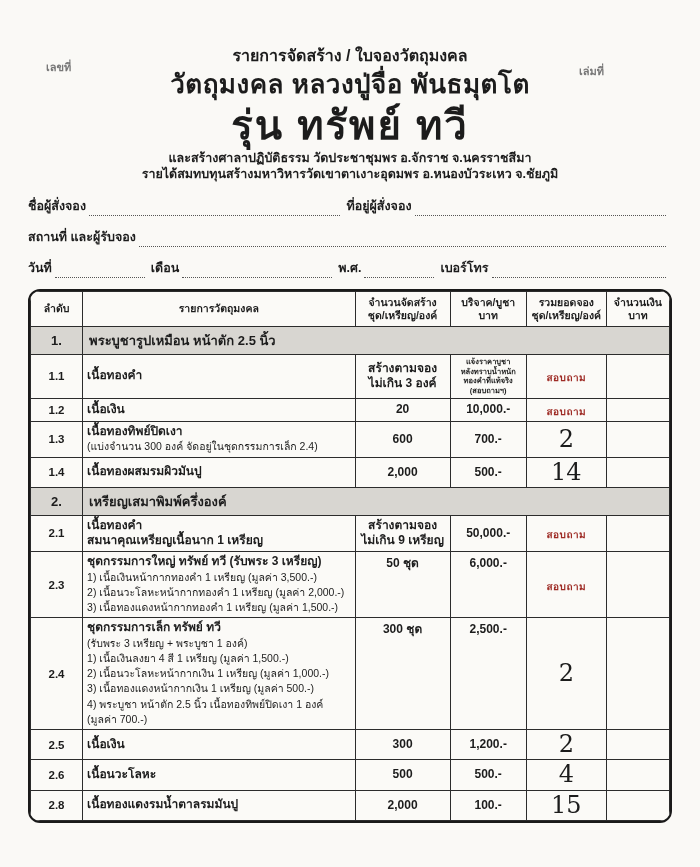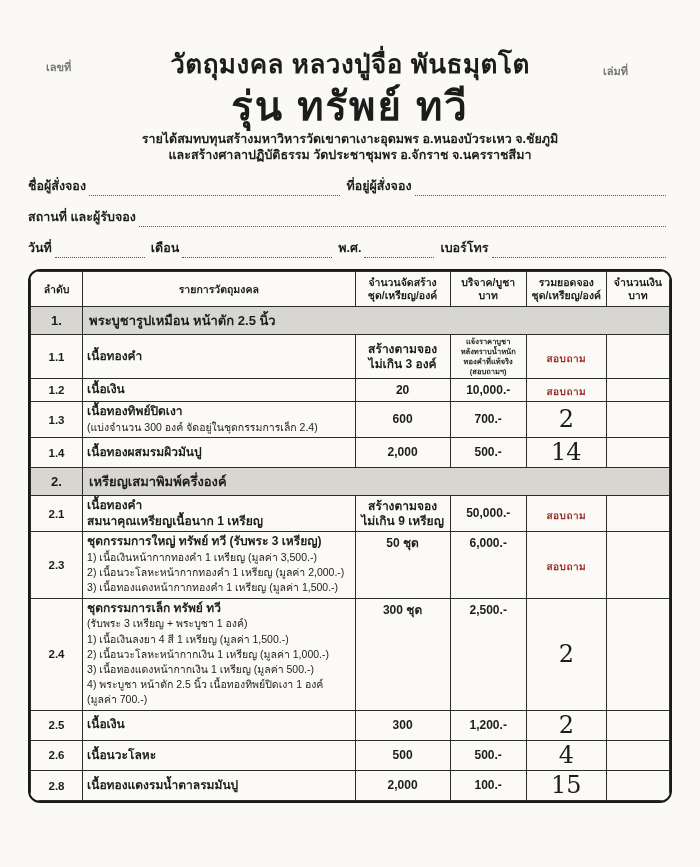--- a/index.html
+++ b/index.html
@@ -10,21 +10,21 @@
   *{box-sizing:border-box;}
   body{margin:0;background:#e9e9e6;font-family:"Liberation Sans",sans-serif;}
   .sheet{
     width:700px;height:867px;margin:0 auto;position:relative;
     background:#faf9f6;color:var(--ink);
     padding:46px 28px 0 28px;overflow:hidden;
   }
   
   .corner{position:absolute;font-size:11px;color:#777;font-weight:700;}
   .corner.left{left:46px;top:58px;}
-  .corner.right{right:72px;top:62px;}
+  .corner.right{right:96px;top:62px;}
 
   
   .hdr{text-align:center;line-height:1.22;}
   .t1{font-size:16px;font-weight:700;}
   .t2{font-size:26px;font-weight:800;margin-top:3px;letter-spacing:.5px;text-align:center;}
   .t3{font-size:40px;font-weight:800;margin-top:1px;letter-spacing:2px;}
   .s1{font-size:12.5px;font-weight:700;margin-top:1px;}
 
   
   .flines{margin-top:13px;font-size:12.5px;font-weight:700;}
@@ -53,24 +53,25 @@
 </style>
 </head>
 <body>
 
 <div class="sheet">
 
   <div class="corner left">เลขที่</div>
   <div class="corner right">เล่มที่</div>
 
   <div class="hdr">
+    <div class="t1">รายการจัดสร้าง / ใบจองวัตถุมงคล</div>
     <div class="t2">วัตถุมงคล หลวงปู่จื่อ พันธมุตโต</div>
     <div class="t3">รุ่น ทรัพย์ ทวี</div>
+    <div class="s1">และสร้างศาลาปฏิบัติธรรม วัดประชาชุมพร อ.จักราช จ.นครราชสีมา</div>
     <div class="s1">รายได้สมทบทุนสร้างมหาวิหารวัดเขาตาเงาะอุดมพร อ.หนองบัวระเหว จ.ชัยภูมิ</div>
-    <div class="s1">และสร้างศาลาปฏิบัติธรรม วัดประชาชุมพร อ.จักราช จ.นครราชสีมา</div>
   </div>
 
   <div class="flines">
     <div class="fline">
       <span class="flabel">ชื่อผู้สั่งจอง</span>
       <span class="dots"></span>
       <span class="flabel">ที่อยู่ผู้สั่งจอง</span>
       <span class="dots"></span>
     </div>
     <div class="fline">

